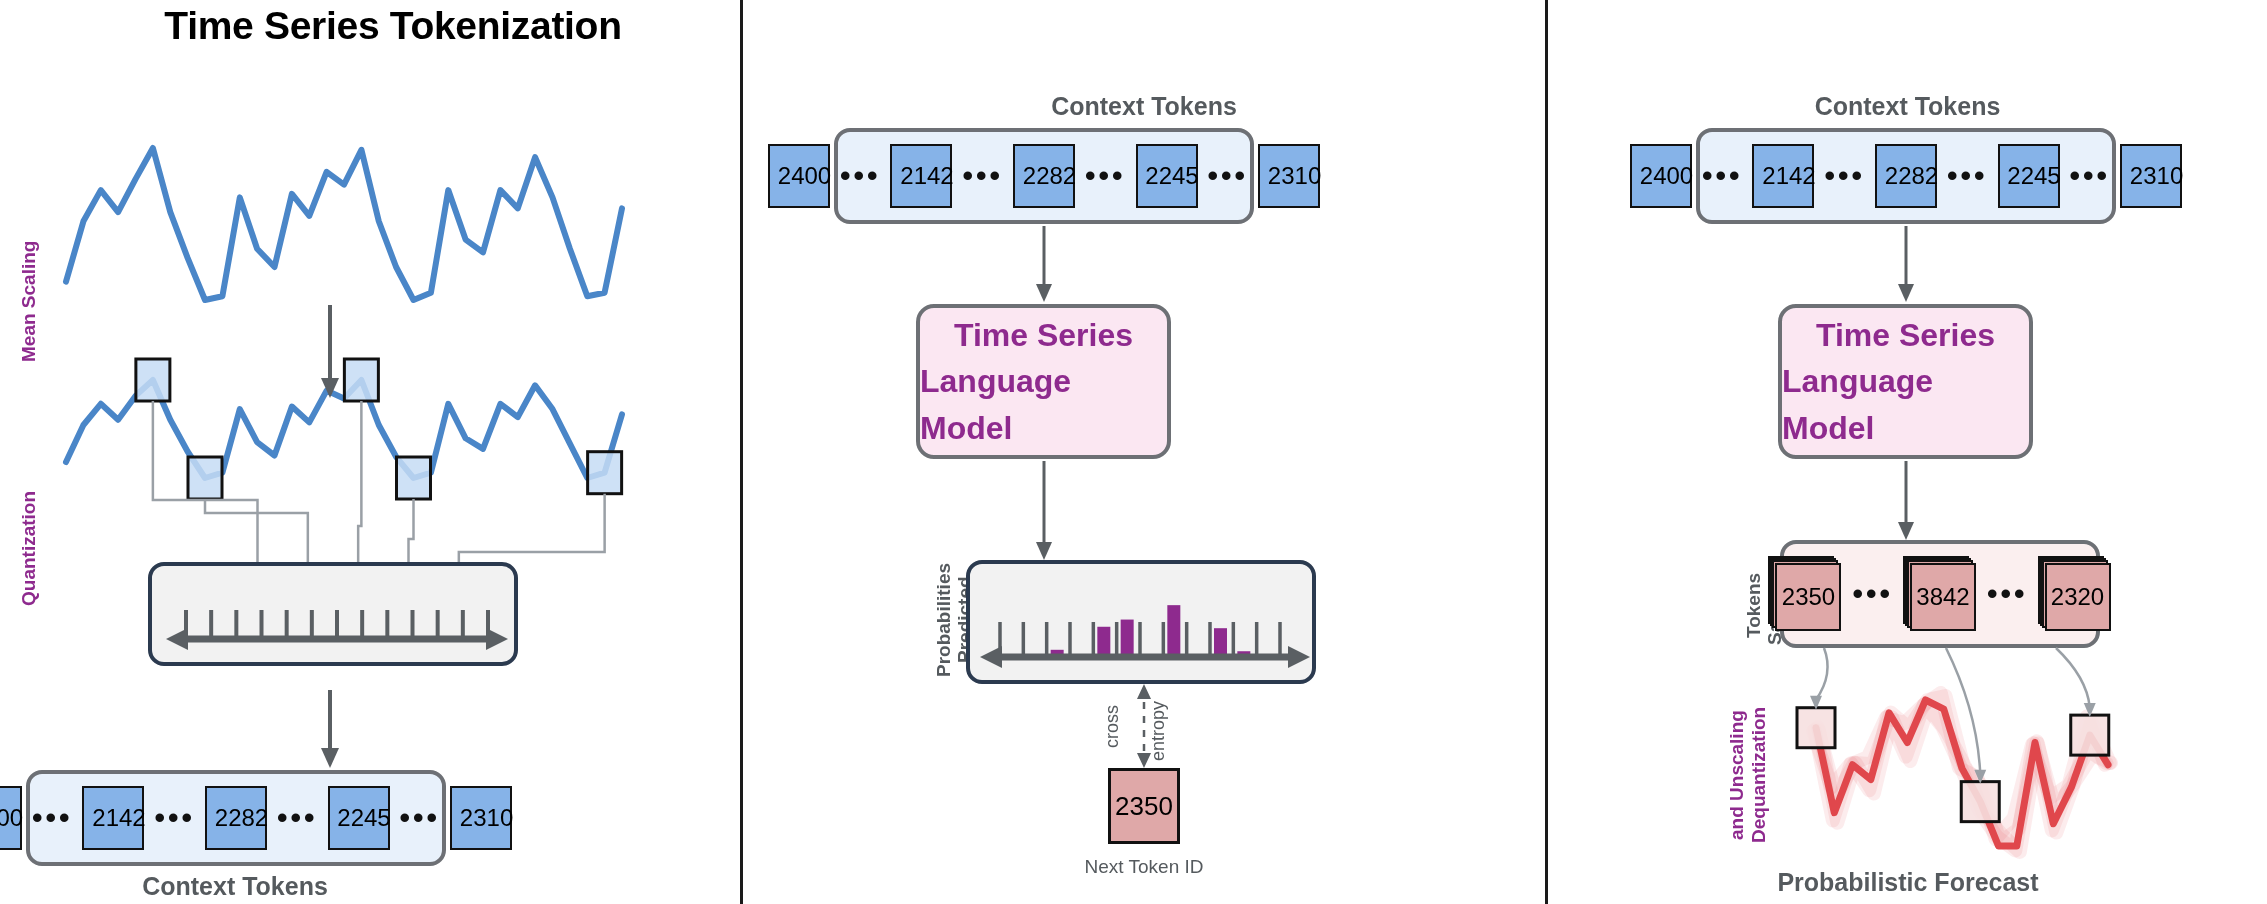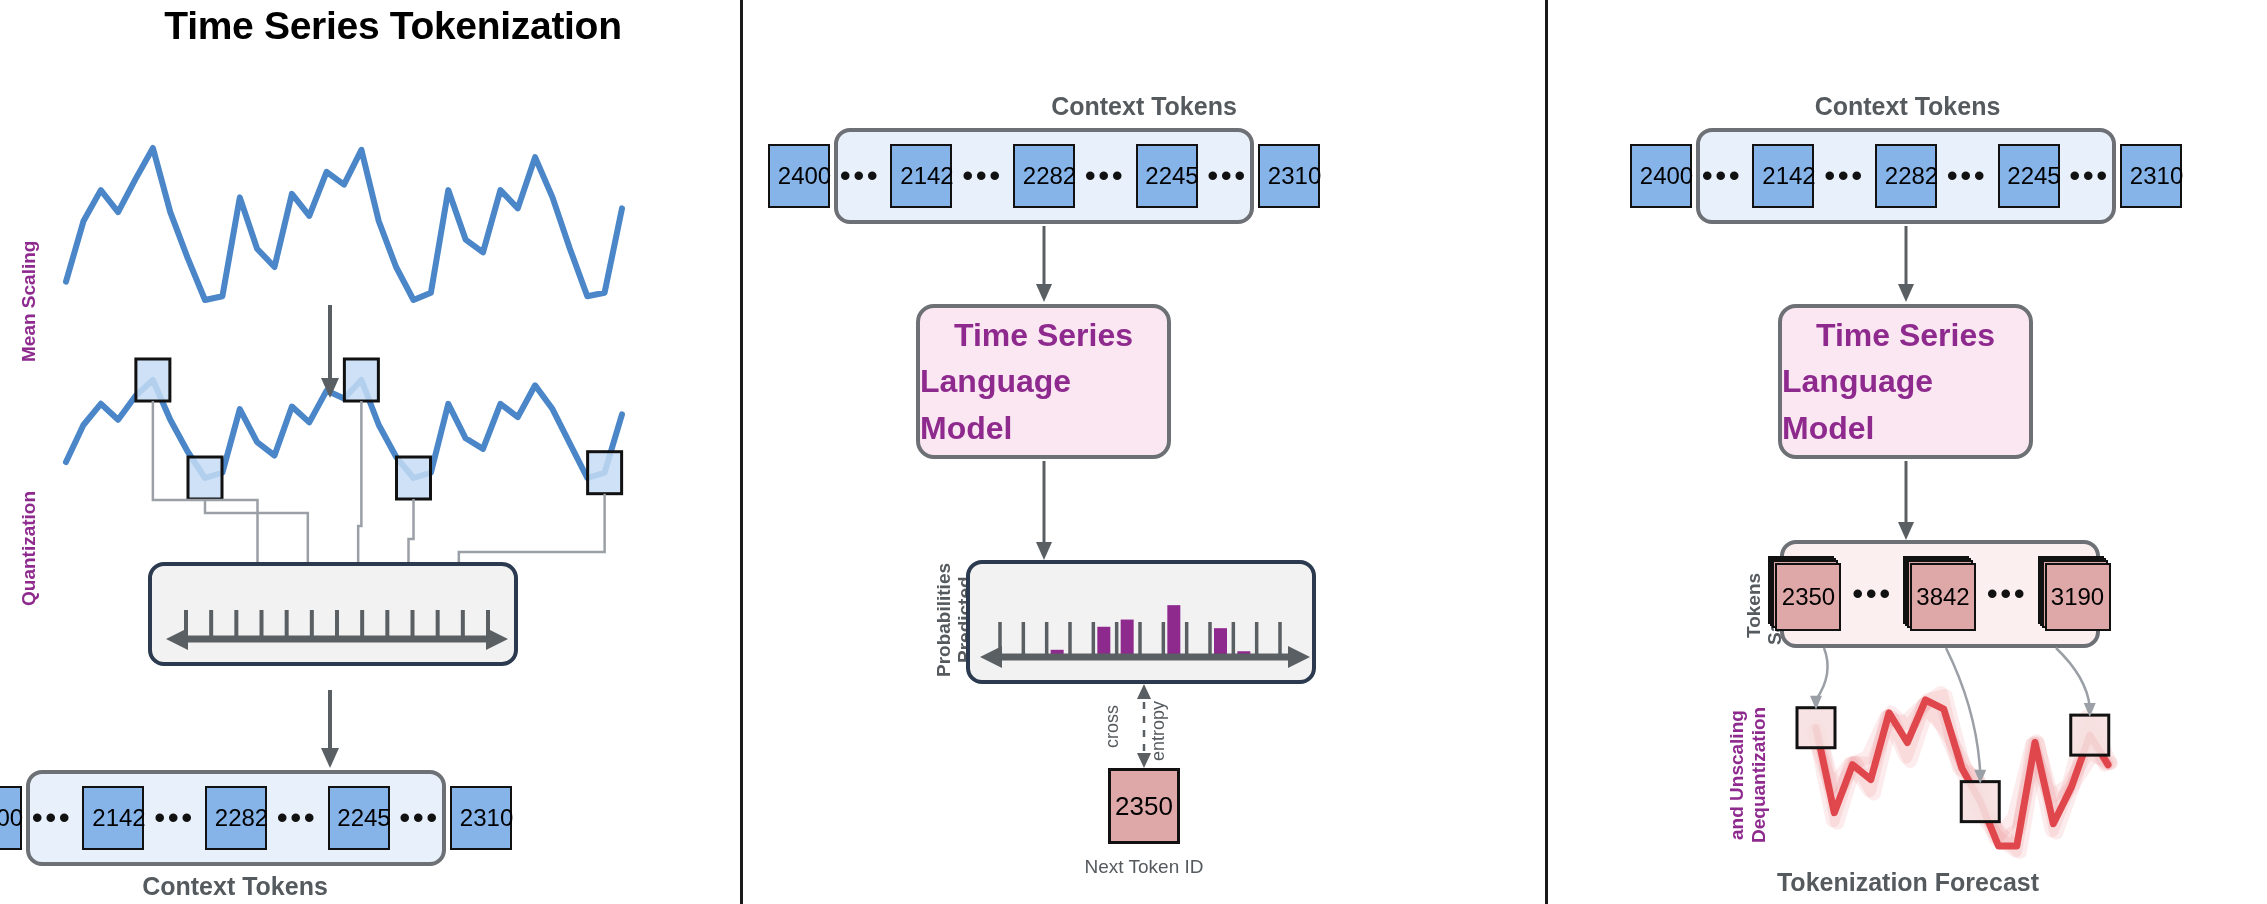--- a/index.html
+++ b/index.html
@@ -346,21 +346,21 @@
             <div class="layer l1"></div>
             <div class="layer l2"></div>
             <div class="layer l3"></div>
             <div class="layer front">3842</div>
           </div>
           <div class="dots">•••</div>
           <div class="stack-token">
             <div class="layer l1"></div>
             <div class="layer l2"></div>
             <div class="layer l3"></div>
-            <div class="layer front">3190</div>
+            <div class="layer front">2320</div>
           </div>
         </div>
     </div>
 
     <div class="vlabel purple" style="left:178px; top:690px; height:170px; line-height:1.15;">
       <span>and Unscaling</span><br>
       <span>Dequantization</span>
     </div>
 
     <svg class="overlay" width="719" height="904">
@@ -389,16 +389,16 @@
       <g id="sample-arrows">
           <path d="M 276 648 Q 286 673.8607594936709 268 699.7215189873418" fill="none" stroke="#9aa0a6" stroke-width="2.5"></path>
           <polygon points="268,709.7215189873418 262,695.7215189873418 274,695.7215189873418" fill="#9aa0a6"></polygon>
           <path d="M 398 648 Q 429.125 710.8227848101266 432.25 773.6455696202531" fill="none" stroke="#9aa0a6" stroke-width="2.5"></path>
           <polygon points="432.25,783.6455696202531 426.25,769.6455696202531 438.25,769.6455696202531" fill="#9aa0a6"></polygon>
           <path d="M 508 648 Q 538.875 677.5569620253165 541.75 707.1139240506329" fill="none" stroke="#9aa0a6" stroke-width="2.5"></path>
           <polygon points="541.75,717.1139240506329 535.75,703.1139240506329 547.75,703.1139240506329" fill="#9aa0a6"></polygon>
         </g>
     </svg>
 
-    <div class="section-label" style="top:868px; left:60px; width:600px;">Tokenization Forecast</div>
+    <div class="section-label" style="top:868px; left:60px; width:600px;">Probabilistic Forecast</div>
   </div>
 
 </div>
 
 </body></html>

